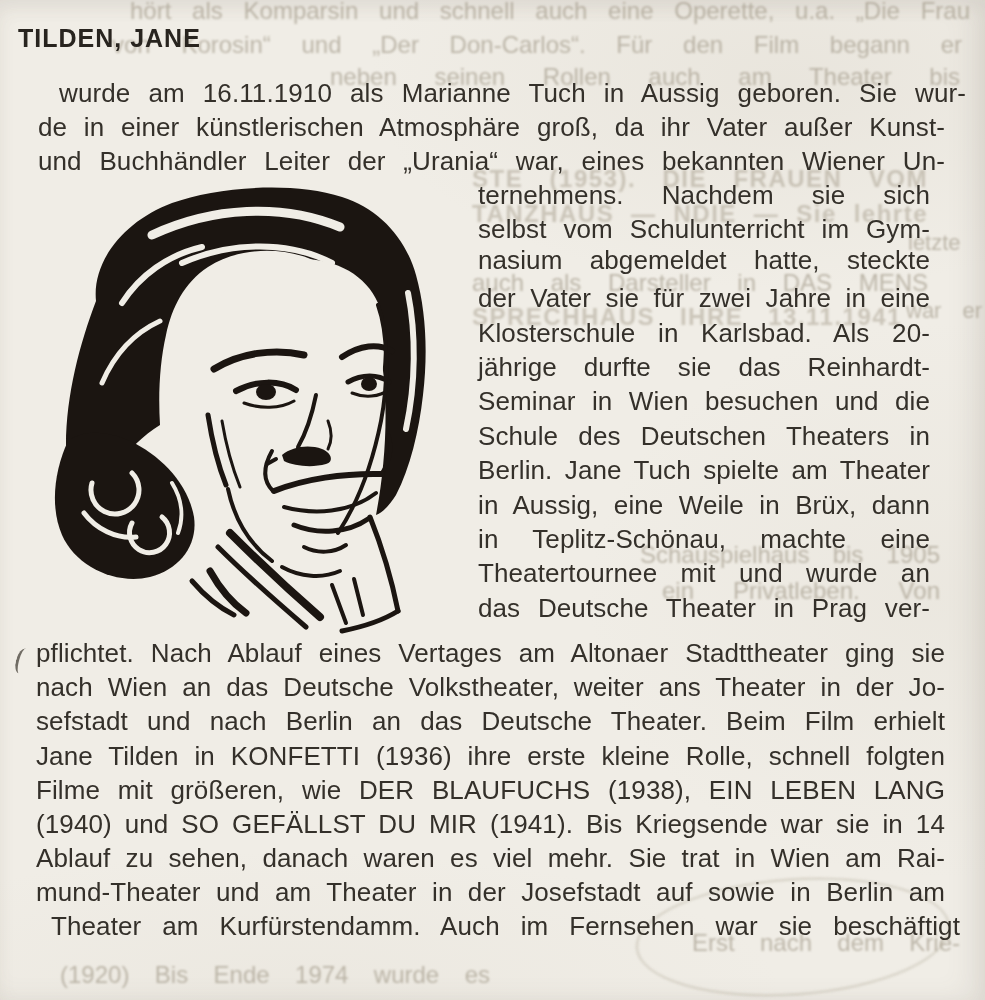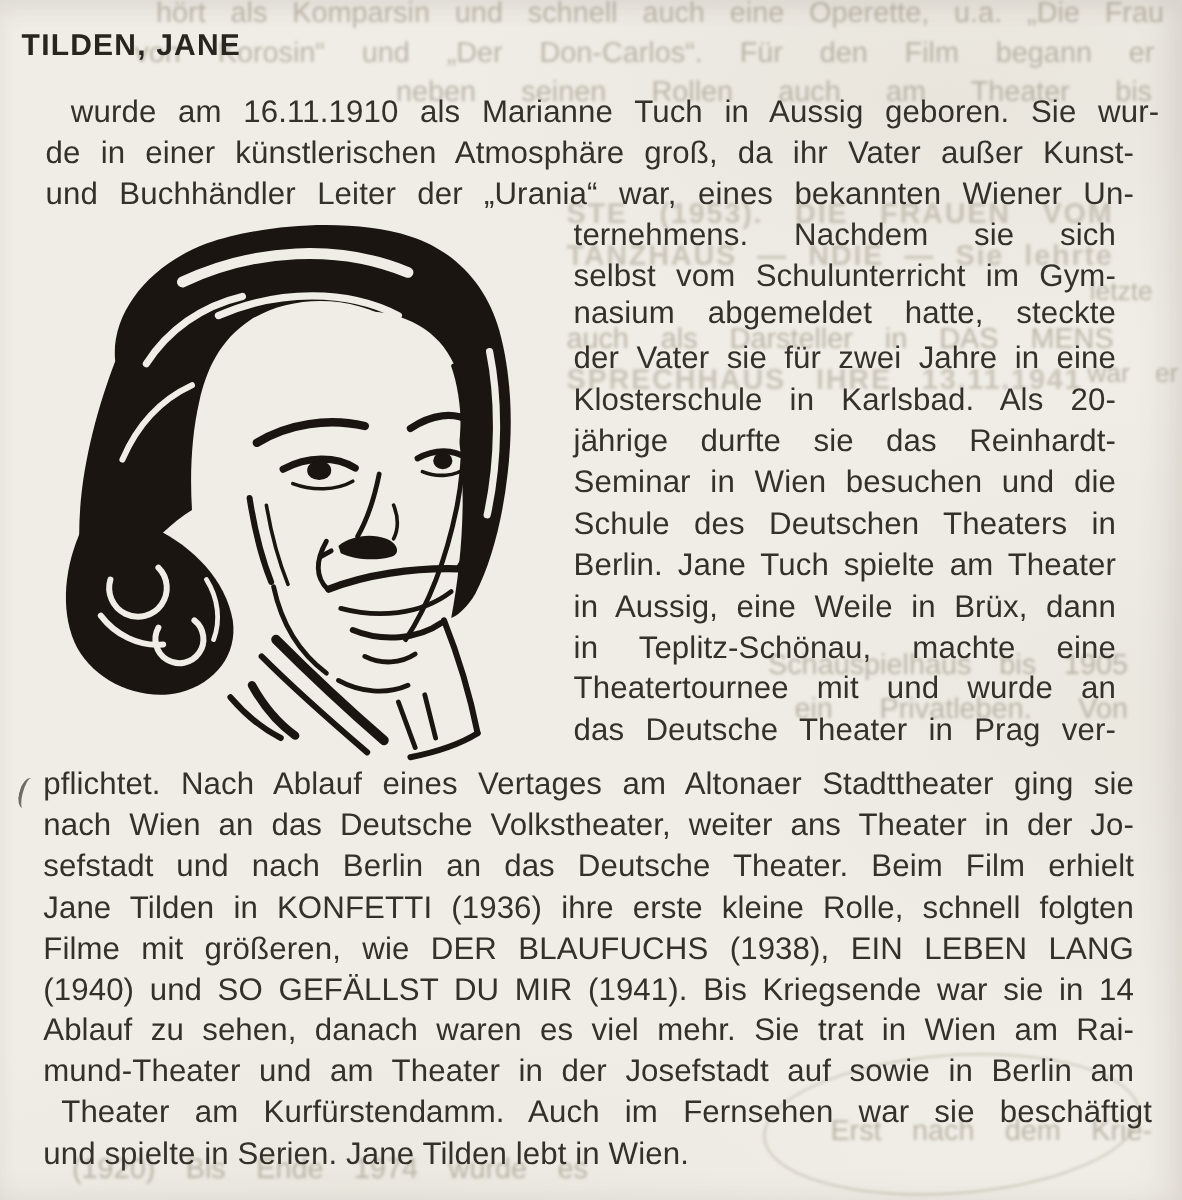--- a/index.html
+++ b/index.html
@@ -175,15 +175,14 @@
 
   <div class="bline" style="left:36px;top:636px;width:909px;">pflichtet. Nach Ablauf eines Vertages am Altonaer Stadttheater ging sie</div>
   <div class="bline" style="left:36px;top:670px;width:909px;">nach Wien an das Deutsche Volkstheater, weiter ans Theater in der Jo-</div>
   <div class="bline" style="left:36px;top:704px;width:909px;">sefstadt und nach Berlin an das Deutsche Theater. Beim Film erhielt</div>
   <div class="bline" style="left:36px;top:739px;width:909px;">Jane Tilden in KONFETTI (1936) ihre erste kleine Rolle, schnell folgten</div>
   <div class="bline" style="left:36px;top:773px;width:909px;">Filme mit größeren, wie DER BLAUFUCHS (1938), EIN LEBEN LANG</div>
   <div class="bline" style="left:36px;top:807px;width:909px;">(1940) und SO GEFÄLLST DU MIR (1941). Bis Kriegsende war sie in 14</div>
   <div class="bline" style="left:36px;top:841px;width:909px;">Ablauf zu sehen, danach waren es viel mehr. Sie trat in Wien am Rai-</div>
   <div class="bline" style="left:36px;top:875px;width:909px;">mund-Theater und am Theater in der Josefstadt auf sowie in Berlin am</div>
   <div class="bline" style="left:36px;top:909px;width:909px;margin-left:15px;">Theater am Kurfürstendamm. Auch im Fernsehen war sie beschäftigt</div>
-  <div class="bline noj" style="left:36px;top:944px;width:909px;">und spielte in Serien. Jane Tilden lebt in Wien.</div>
 
 </div>
 
 </body></html>

